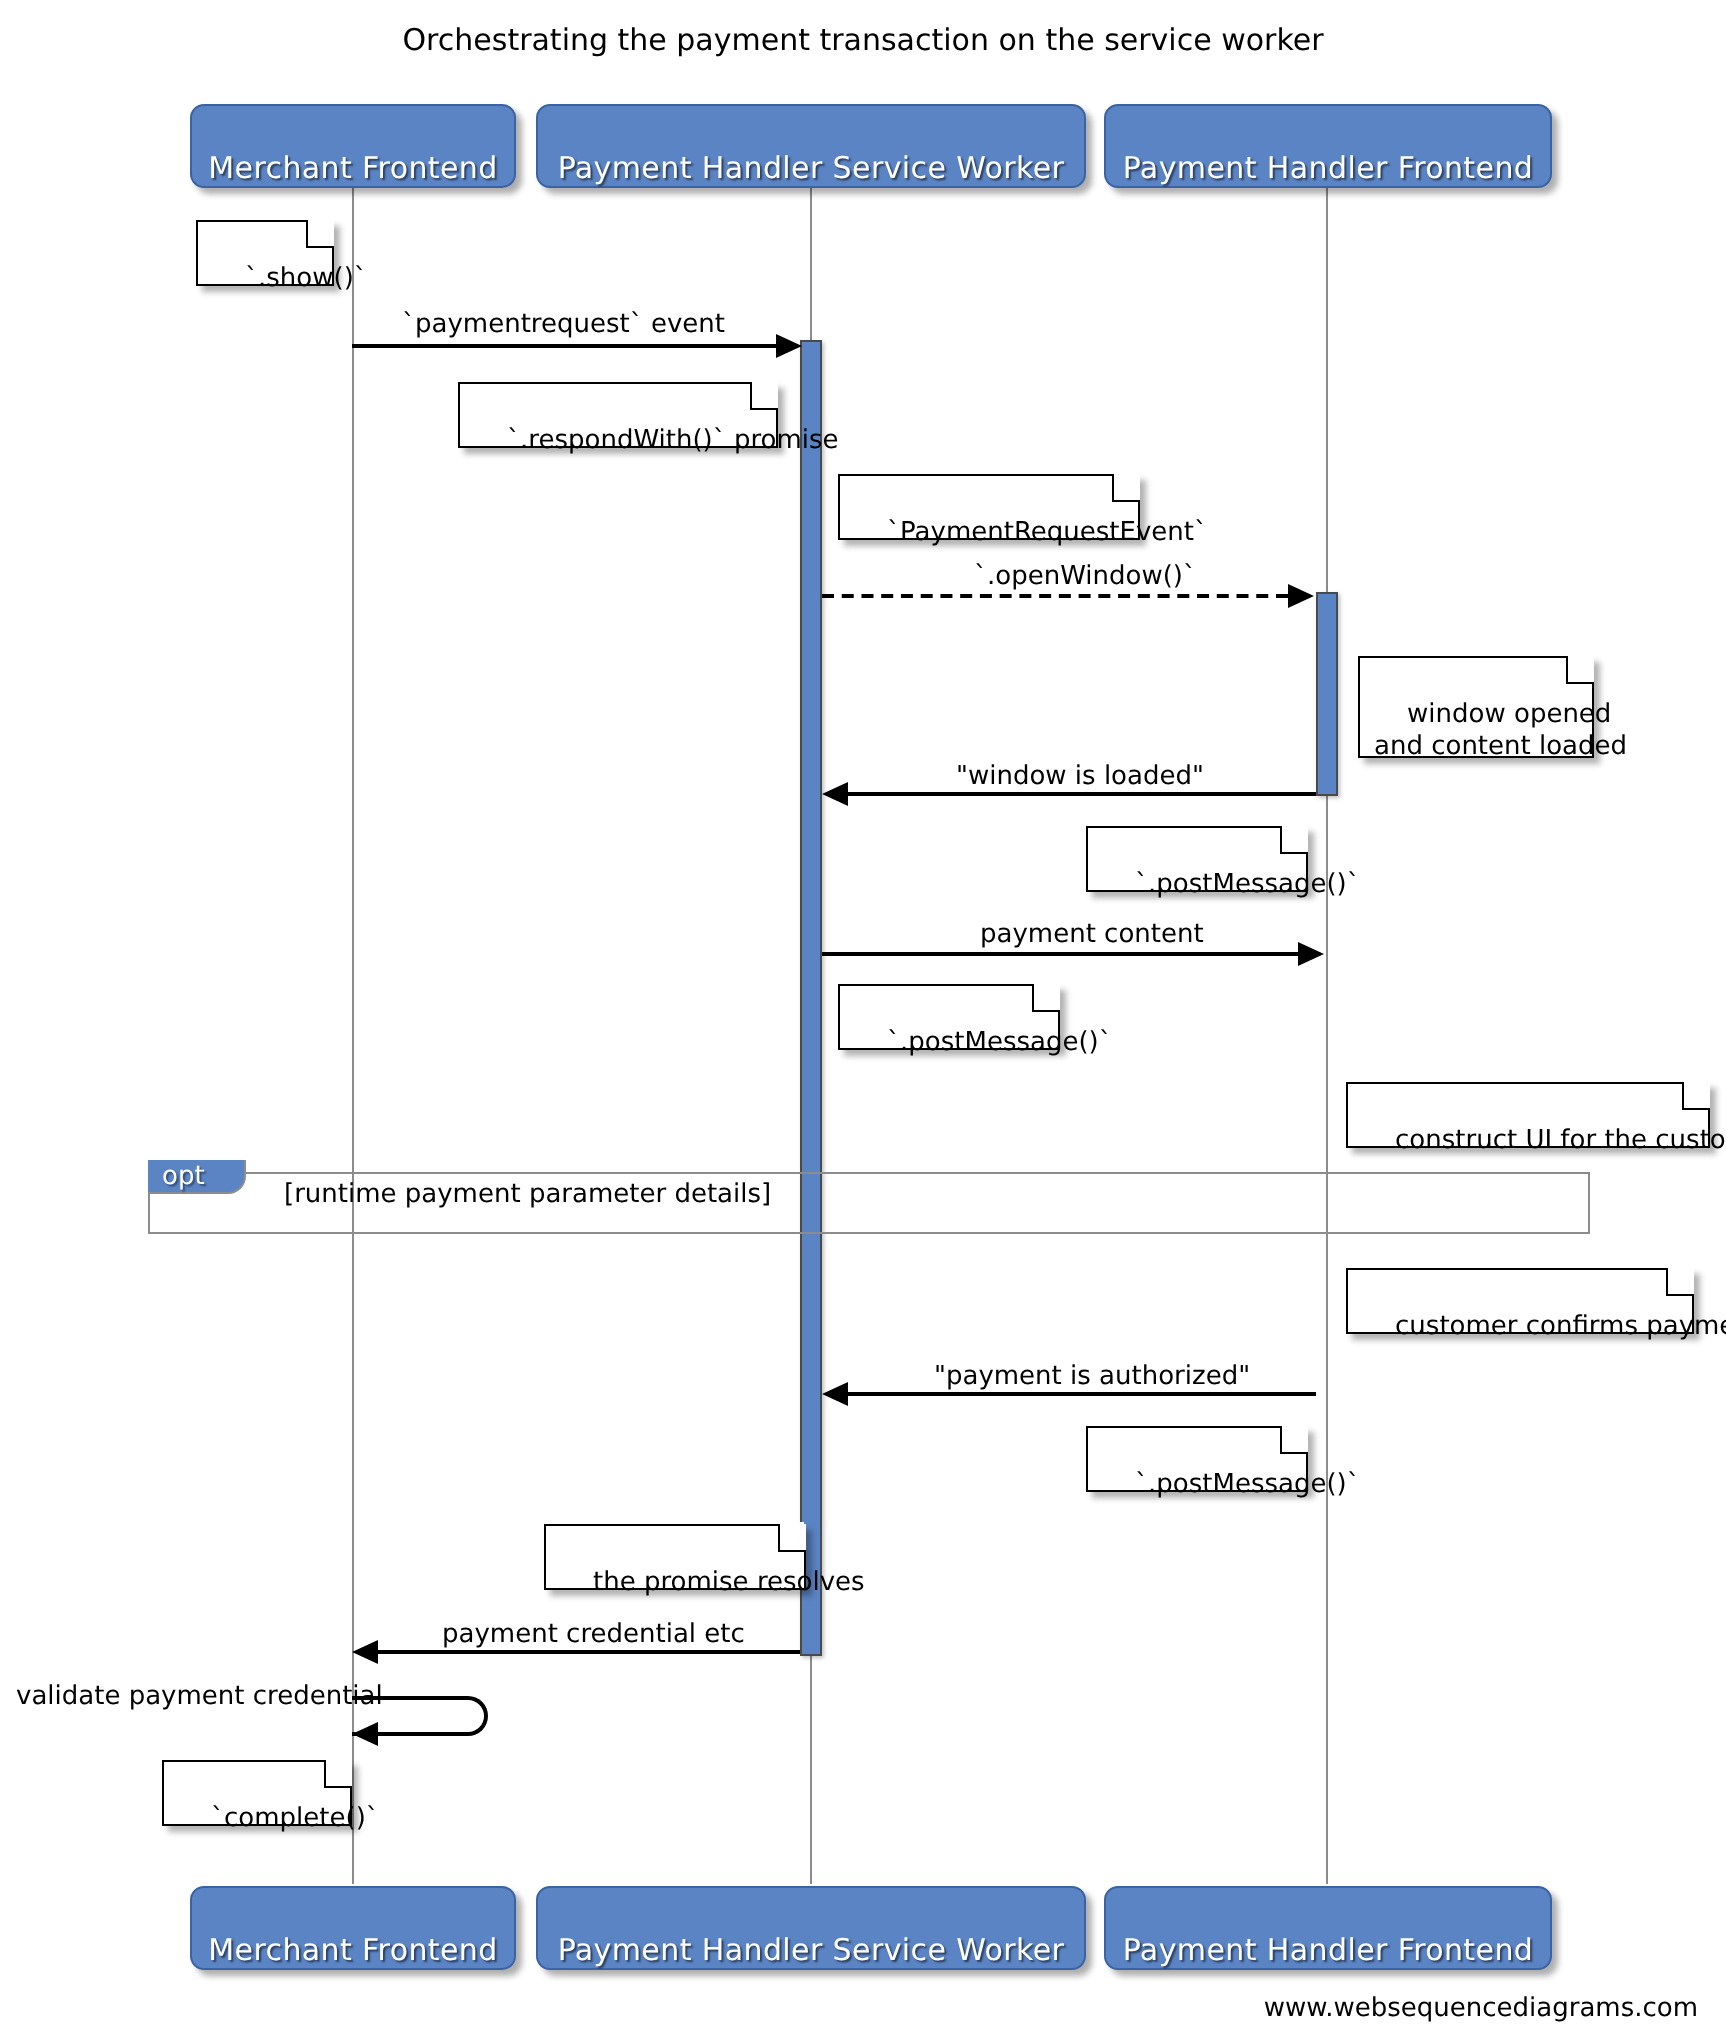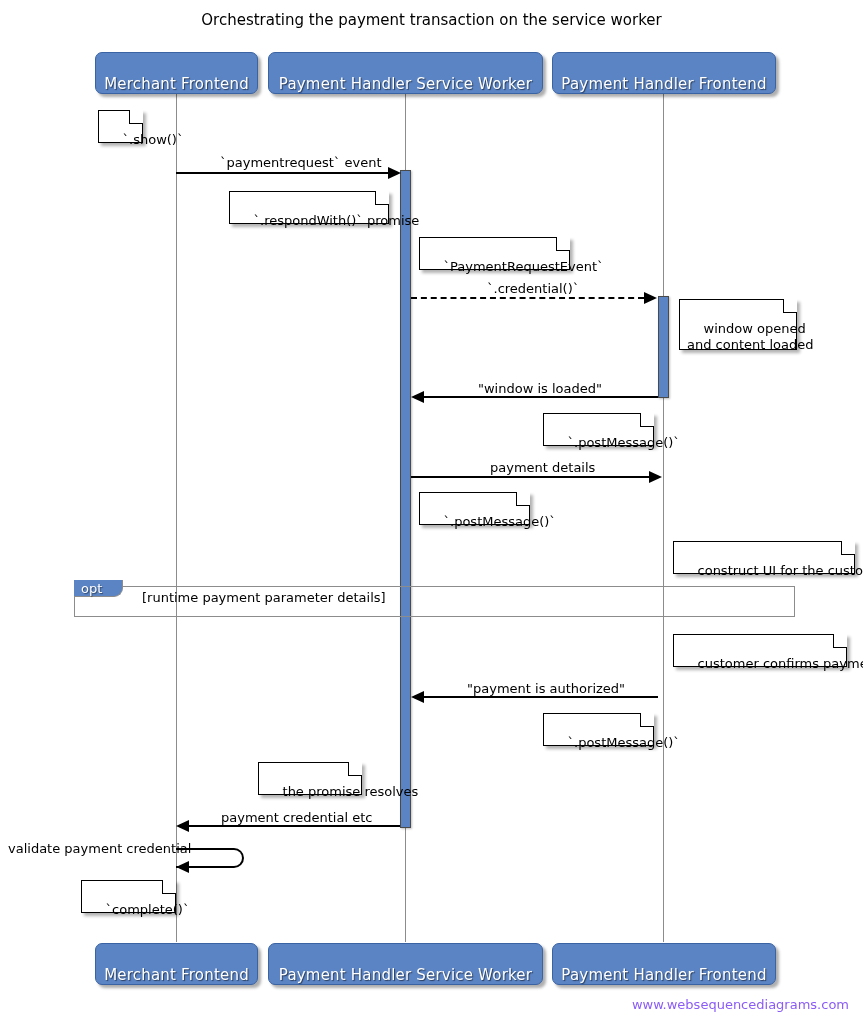--- a/index.html
+++ b/index.html
@@ -164,21 +164,21 @@
     position: absolute;
     font-size: 13px;
     color: #000000;
     white-space: nowrap;
   }
 
   
   .footer {
     position: absolute;
     font-size: 13px;
-    color: #8b5cf6;
+    color: #000000;
     white-space: nowrap;
     margin-left: 33px;
   }
 </style>
 </head>
 <body>
 
 <div id="canvas">
 
   <div class="diagram-title">Orchestrating the payment transaction on the service worker</div>
@@ -193,59 +193,59 @@
   <div class="participant" style="left:268px; top:52px; width:275px; height:42px;">
     <span>Payment Handler Service Worker</span>
   </div>
   <div class="participant" style="left:552px; top:52px; width:224px; height:42px;">
     <span>Payment Handler Frontend</span>
   </div>
 
   <div class="activation" style="left:400px; top:170px; width:11px; height:658px;"></div>
   <div class="activation" style="left:658px; top:296px; width:11px; height:102px;"></div>
 
-  <div class="note" style="left:98px; top:110px; width:45px; height:33px;">
+  <div class="note" style="left:98px; top:110px; width:69px; height:33px;">
     <span>`.show()`</span>
     <span class="fold"></span>
   </div>
 
-  <div class="msg-label" style="left:220px; top:155px;">`paymentrequest` event</div>
+  <div class="msg-label" style="left:201px; top:155px;">`paymentrequest` event</div>
   <div class="msg-line" style="left:176px; top:172px; width:214px;"></div>
   <div class="arrow-head right" style="left:388px; top:167px;"></div>
 
   <div class="note" style="left:419px; top:237px; width:151px; height:33px;">
     <span>`PaymentRequestEvent`</span>
     <span class="fold"></span>
   </div>
 
   <div class="note" style="left:229px; top:191px; width:160px; height:33px;">
     <span>`.respondWith()` promise</span>
     <span class="fold"></span>
   </div>
 
-  <div class="msg-label" style="left:487px; top:281px;">`.credential()`</div>
+  <div class="msg-label" style="left:487px; top:281px;">`.openWindow()`</div>
   <div class="msg-line dashed" style="left:411px; top:297px; width:233px;"></div>
   <div class="arrow-head right" style="left:644px; top:292px;"></div>
 
-  <div class="note" style="left:679px; top:299px; width:118px; height:51px;">
+  <div class="note" style="left:679px; top:328px; width:118px; height:51px;">
     <span>window opened
 and content loaded</span>
     <span class="fold"></span>
   </div>
 
   <div class="msg-label" style="left:478px; top:381px;">"window is loaded"</div>
   <div class="msg-line" style="left:424px; top:396px; width:234px;"></div>
   <div class="arrow-head left" style="left:411px; top:391px;"></div>
 
   <div class="note" style="left:543px; top:413px; width:111px; height:33px;">
     <span>`.postMessage()`</span>
     <span class="fold"></span>
   </div>
 
-  <div class="msg-label" style="left:490px; top:460px;">payment details</div>
+  <div class="msg-label" style="left:490px; top:460px;">payment content</div>
   <div class="msg-line" style="left:411px; top:476px; width:238px;"></div>
   <div class="arrow-head right" style="left:649px; top:471px;"></div>
 
   <div class="note" style="left:419px; top:492px; width:111px; height:33px;">
     <span>`.postMessage()`</span>
     <span class="fold"></span>
   </div>
 
   <div class="note" style="left:673px; top:541px; width:182px; height:33px;">
     <span>construct UI for the customer</span>
@@ -265,21 +265,21 @@
 
   <div class="msg-label" style="left:467px; top:681px;">"payment is authorized"</div>
   <div class="msg-line" style="left:424px; top:696px; width:234px;"></div>
   <div class="arrow-head left" style="left:411px; top:691px;"></div>
 
   <div class="note" style="left:543px; top:713px; width:111px; height:33px;">
     <span>`.postMessage()`</span>
     <span class="fold"></span>
   </div>
 
-  <div class="note" style="left:258px; top:762px; width:104px; height:33px;">
+  <div class="note" style="left:272px; top:762px; width:131px; height:33px;">
     <span>the promise resolves</span>
     <span class="fold"></span>
   </div>
 
   <div class="msg-label" style="left:221px; top:810px;">payment credential etc</div>
   <div class="msg-line" style="left:189px; top:825px; width:211px;"></div>
   <div class="arrow-head left" style="left:176px; top:820px;"></div>
 
   <div class="msg-label" style="left:8px; top:841px;">validate payment credential</div>
   <div class="self-loop" style="left:176px; top:848px; width:68px; height:20px;"></div>

